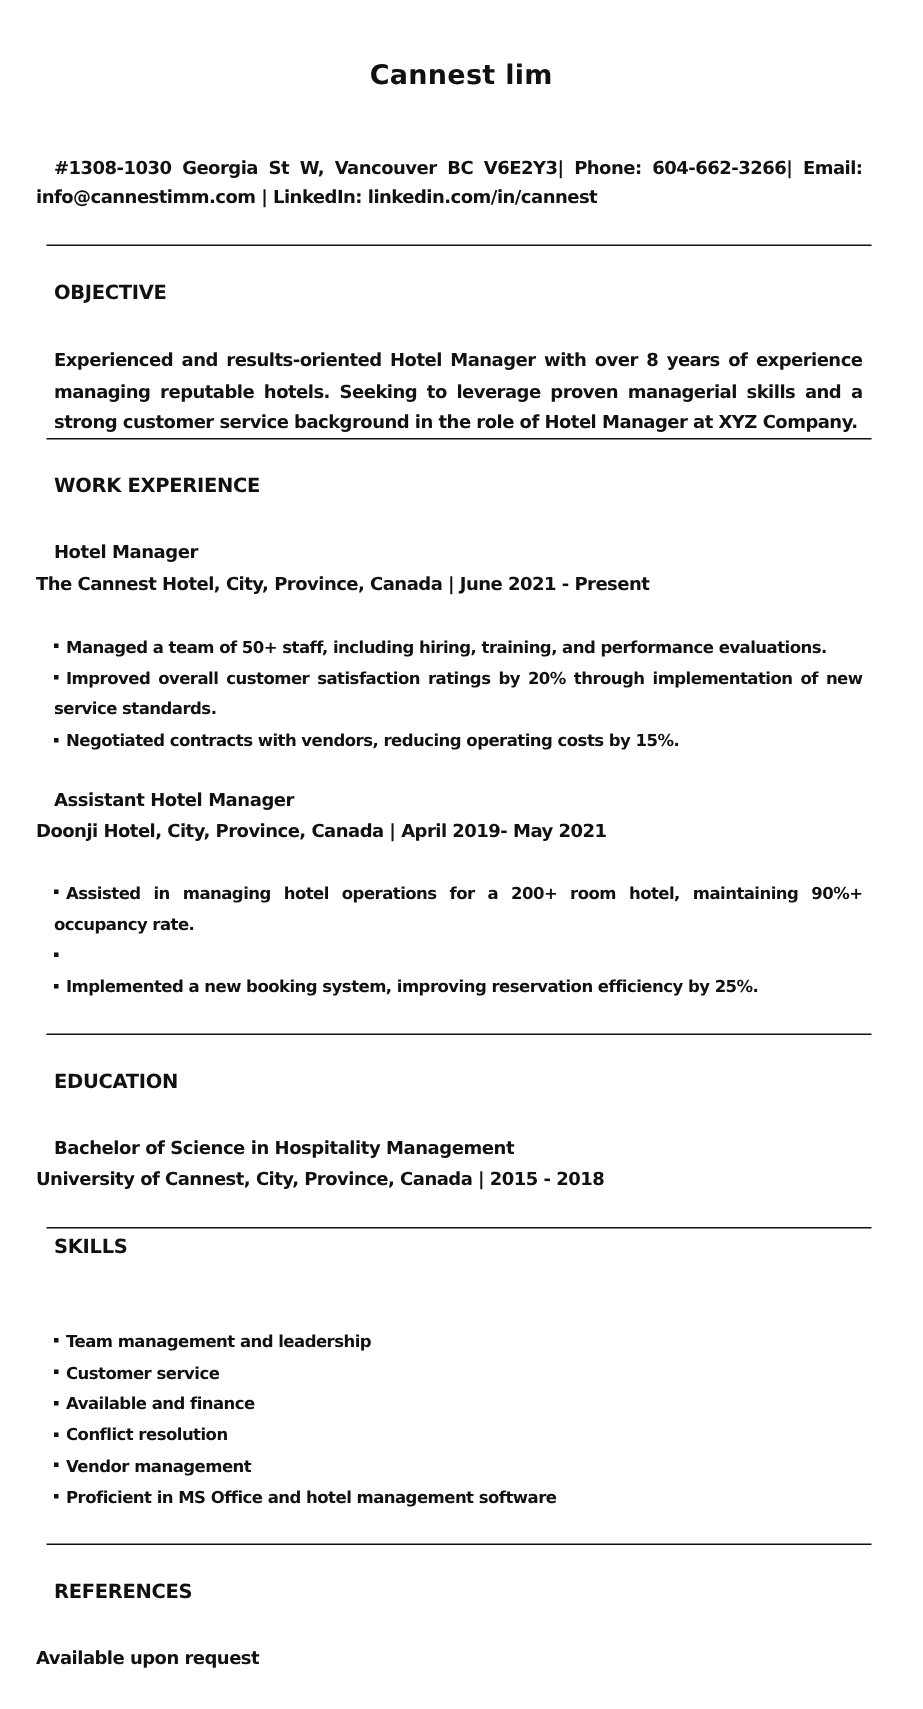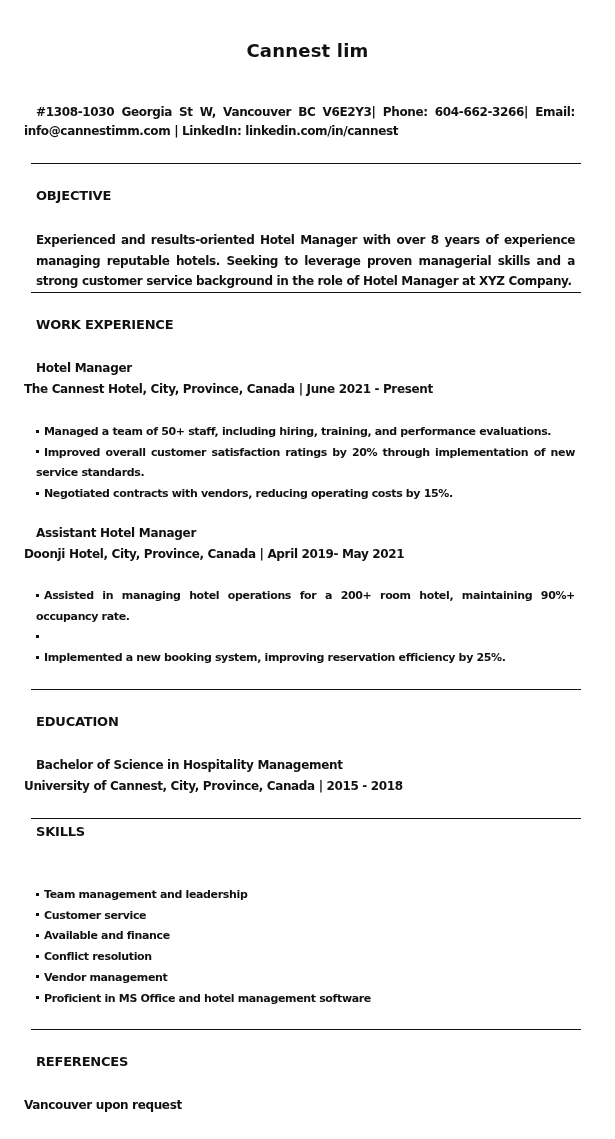--- a/index.html
+++ b/index.html
@@ -57,13 +57,13 @@
   <li><span class="bullet"></span><span>Team management and leadership</span></li>
   <li><span class="bullet"></span><span>Customer service</span></li>
   <li><span class="bullet"></span><span>Available and finance</span></li>
   <li><span class="bullet"></span><span>Conflict resolution</span></li>
   <li><span class="bullet"></span><span>Vendor management</span></li>
   <li><span class="bullet"></span><span>Proficient in MS Office and hotel management software</span></li>
 </ul>
 <div class="abs rule" style="top:1029px;"></div>
 
 <div class="abs h2" style="top:1054px;">REFERENCES</div>
-<div class="abs line" style="top:1098px;">Vancouver upon request</div>
+<div class="abs line" style="top:1098px;">Available upon request</div>
 
 </body></html>

